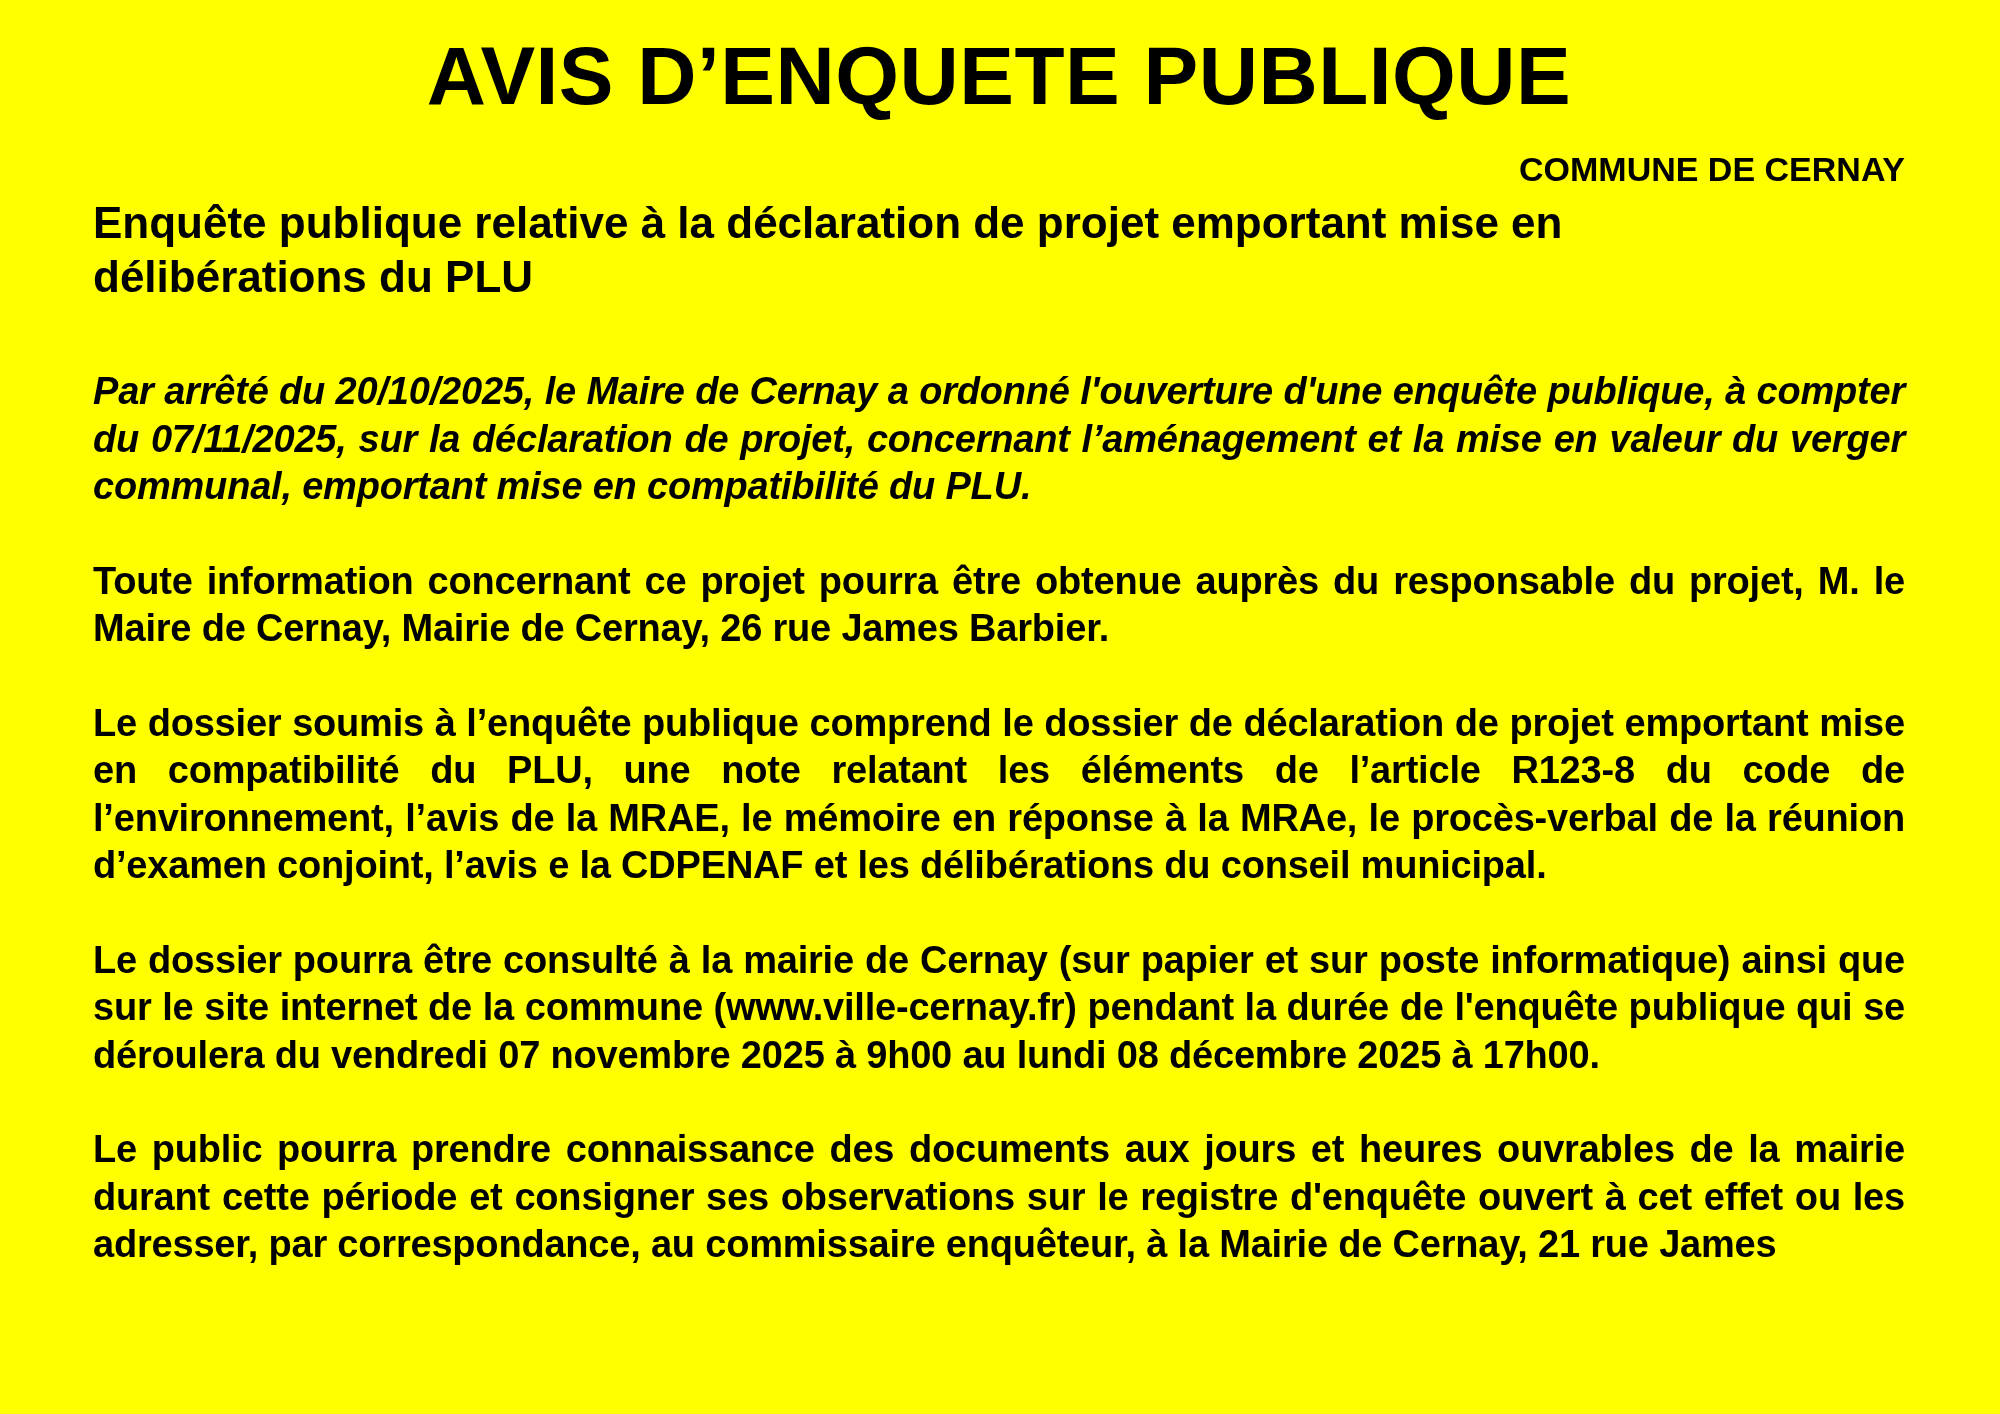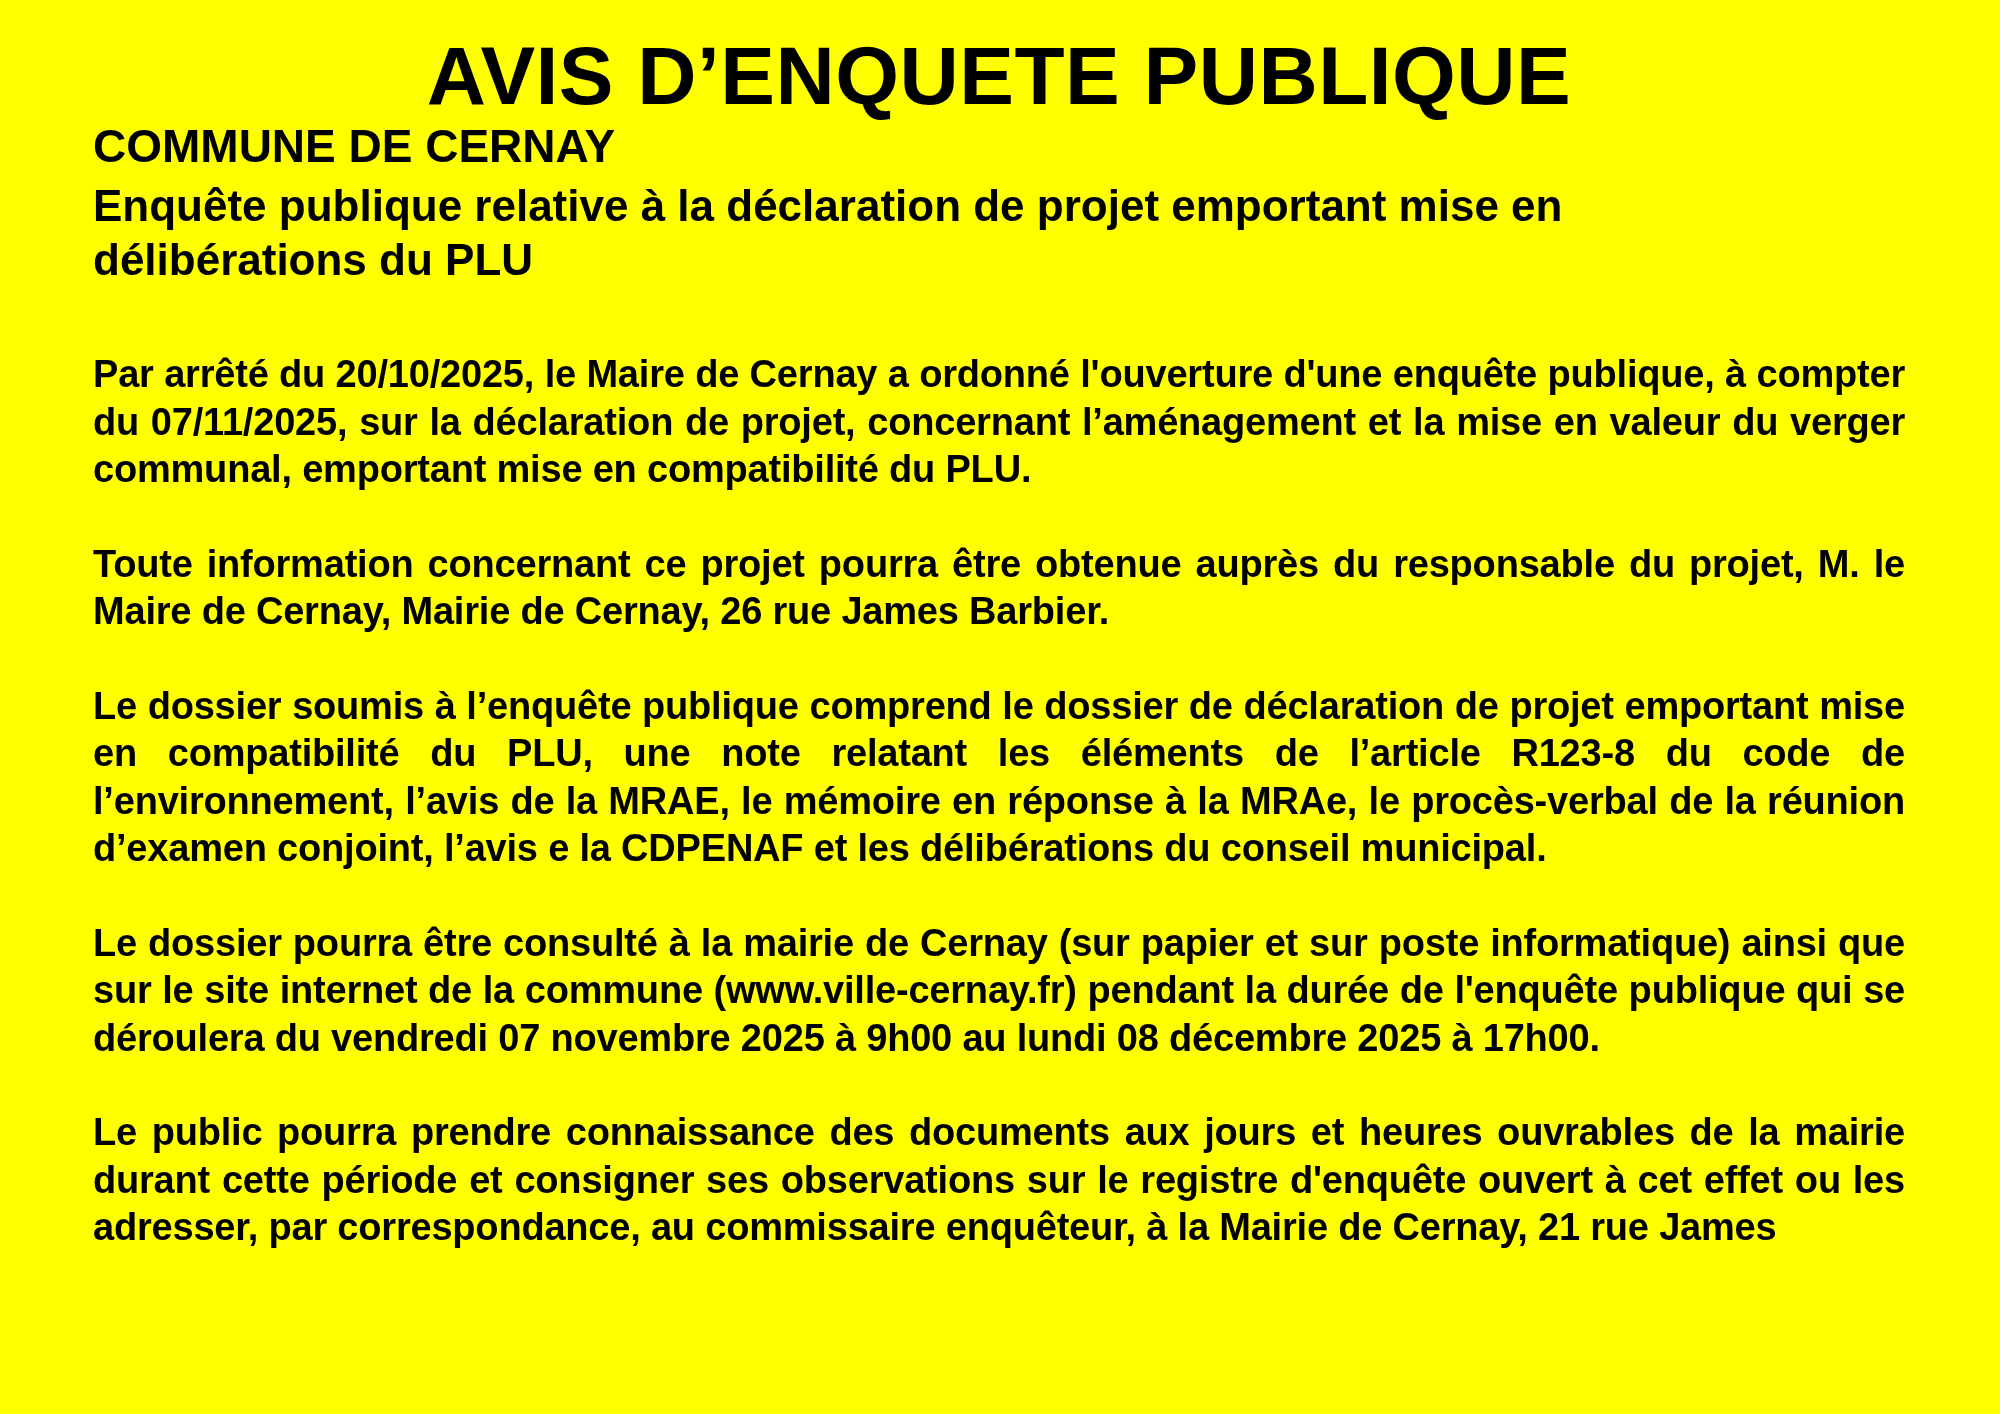--- a/index.html
+++ b/index.html
@@ -22,42 +22,43 @@
     padding: 33px 95px 0 93px;
   }
   .title {
     margin: 0;
     font-size: 82px;
     line-height: 1.05;
     text-align: center;
     letter-spacing: 0.5px;
   }
   .commune {
-    margin: 4px 0 0 0;
-    font-size: 46px;
+    margin: 33px 0 0 0;
+    font-size: 34px;
     line-height: 1;
-    text-align: left;
+    text-align: right;
   }
   .subtitle {
     margin: 10px 0 0 0;
     font-size: 44px;
     line-height: 54px;
   }
   .body-text {
     margin-top: 64px;
   }
   .body-text p {
     margin: 47px 0 0 0;
     font-size: 38px;
     line-height: 47.5px;
     text-align: justify;
     letter-spacing: -0.2px;
   }
   .body-text p:first-child {
     margin-top: 16px;
+    font-style: italic;
   }
 </style>
 </head>
 <body style="--bg: #ffff00; --fg: #000000;">
 
 <article class="poster">
   <header>
     <h1 class="title">AVIS D’ENQUETE PUBLIQUE</h1>
     <h2 class="commune">COMMUNE DE CERNAY</h2>
     <div class="subtitle">

